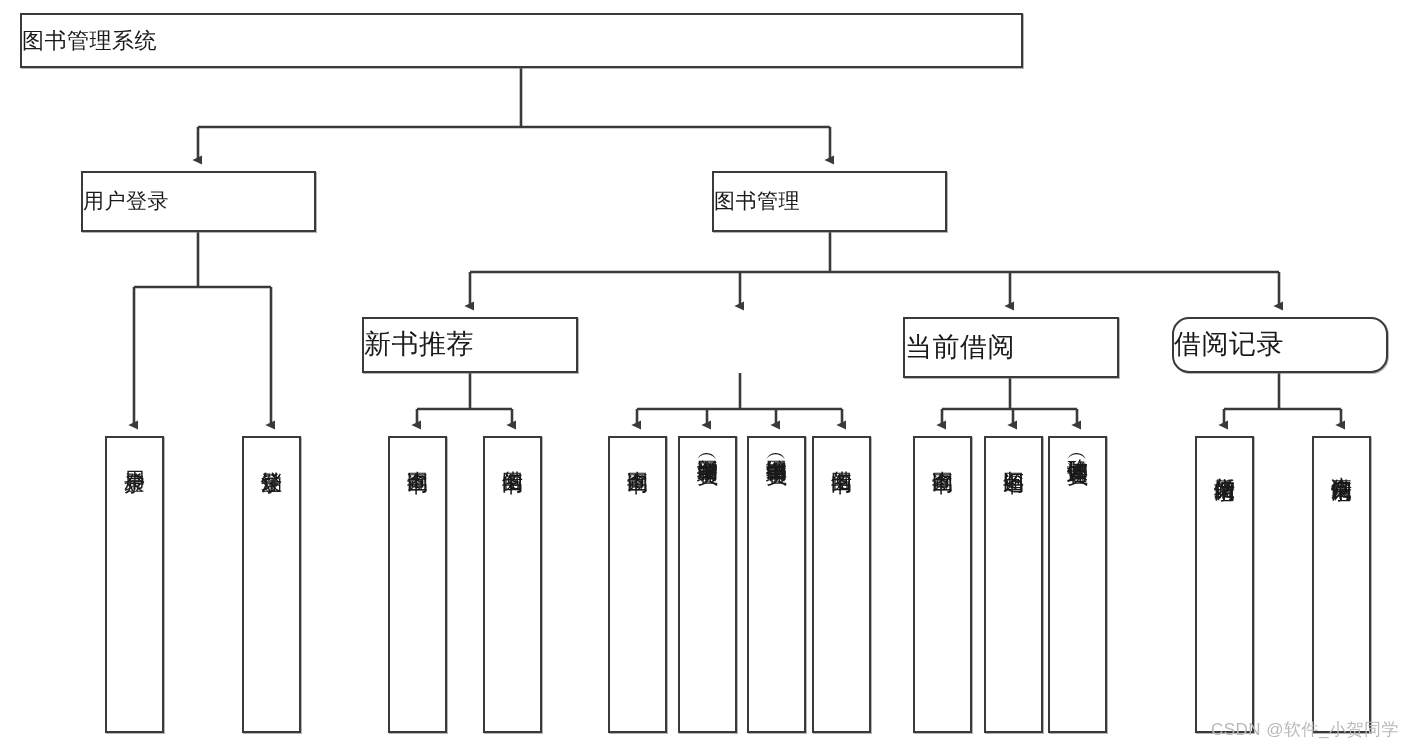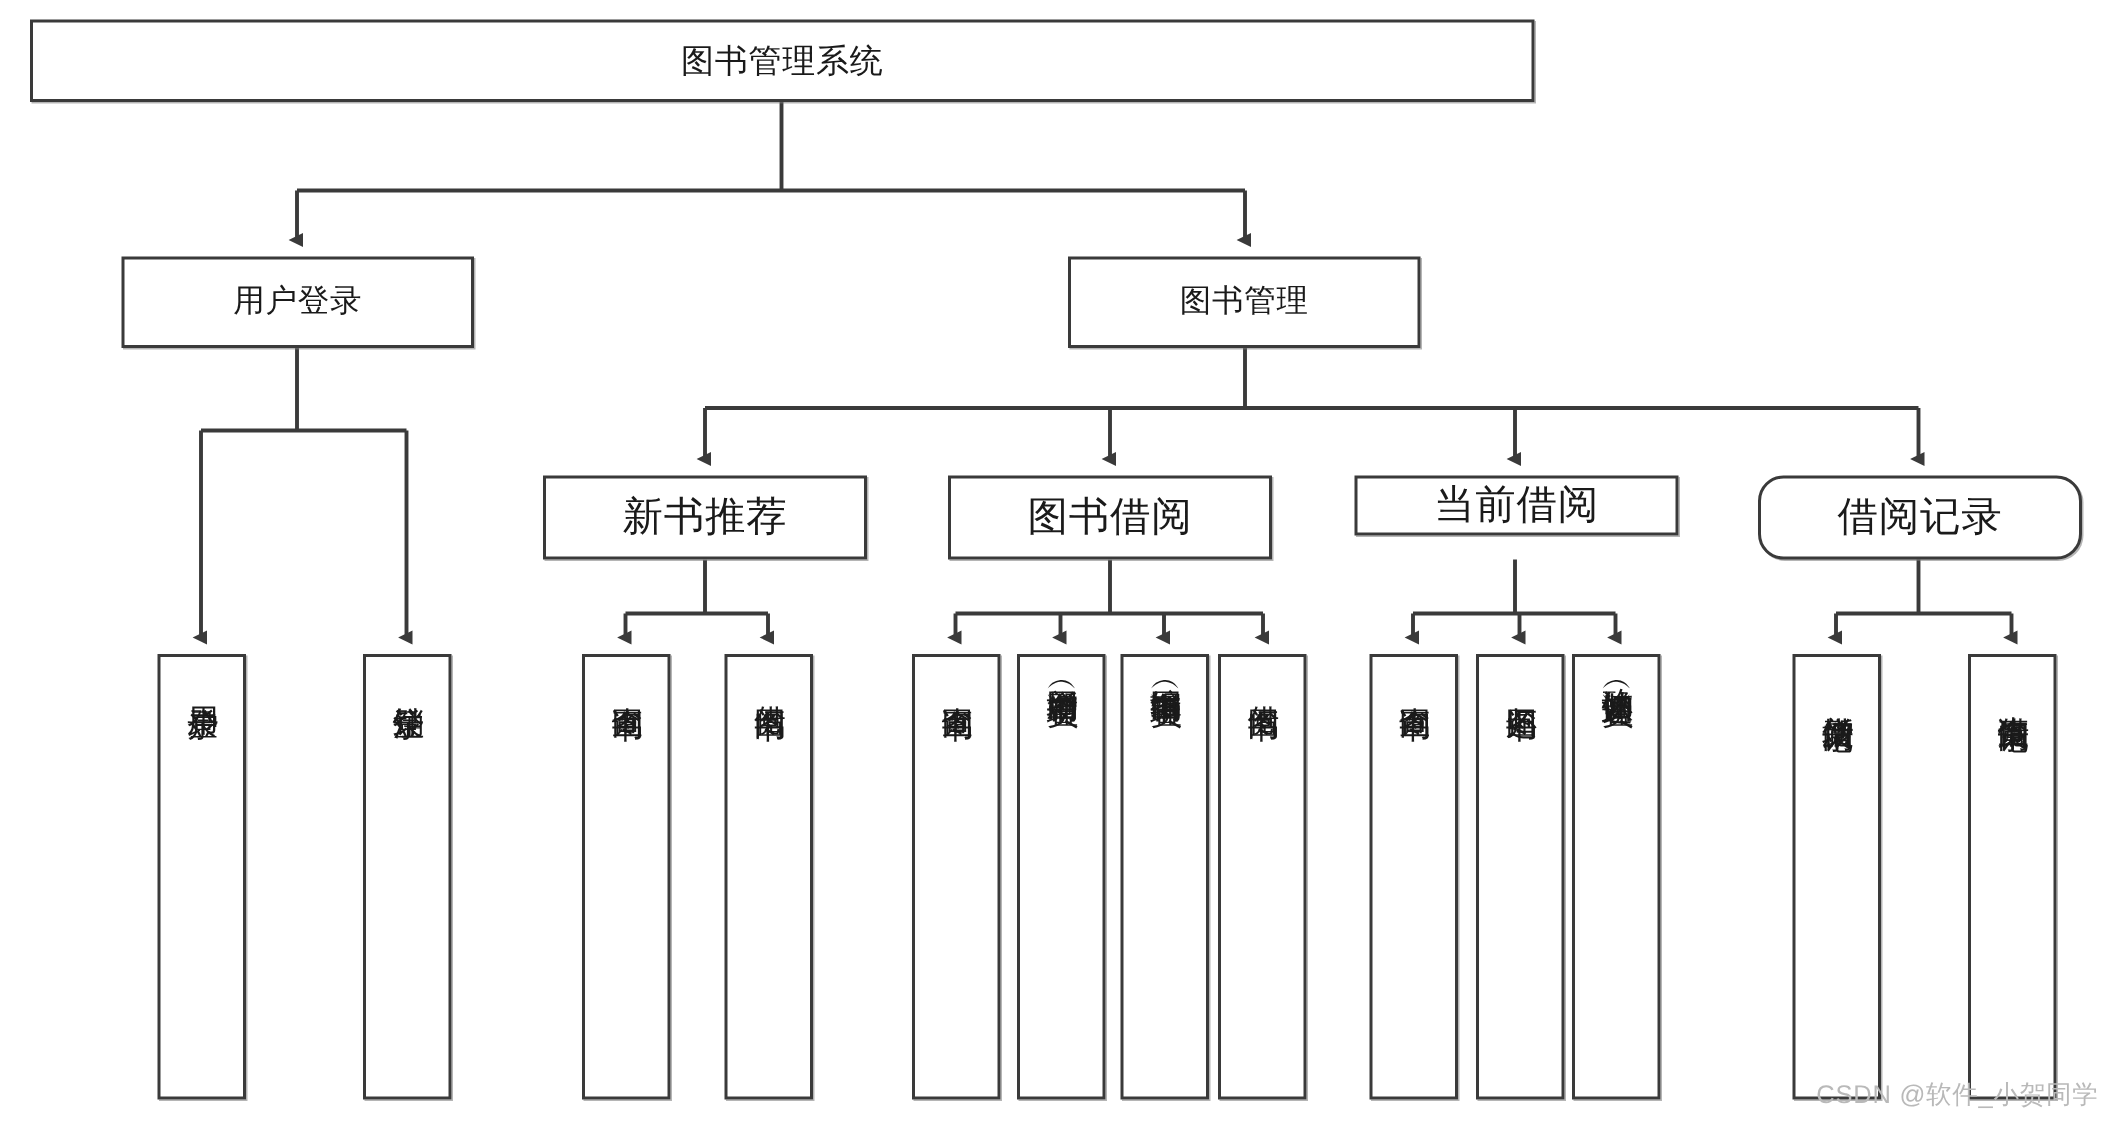--- a/index.html
+++ b/index.html
@@ -13,21 +13,20 @@
   #canvas{position:absolute;left:0;top:0;width:1405px;height:747px;}
   svg.lines{position:absolute;left:0;top:0;width:1405px;height:747px;pointer-events:none;}
 
   .node{
     position:absolute;
     box-sizing:border-box;
     border:2px solid #3a3a3a;
     background:#ffffff;
     display:flex;
     align-items:center;
-    justify-content:center;
     color:#1a1a1a;
     box-shadow:1px 1px 0 rgba(120,120,120,0.55);
   }
   .node .lbl{
     font-size:21px;
     line-height:1.15;
     letter-spacing:0.5px;
     white-space:nowrap;
   }
   .node.root .lbl{font-size:22px;}
@@ -125,24 +124,21 @@
   <div class="node lvl2" style="left:81px;top:171px;width:235px;height:61px;">
     <span class="lbl">用户登录</span>
   </div>
   <div class="node lvl2" style="left:712px;top:171px;width:235px;height:61px;">
     <span class="lbl">图书管理</span>
   </div>
 
   <div class="node lvl3" style="left:362px;top:317px;width:216px;height:56px;">
     <span class="lbl">新书推荐</span>
   </div>
-  <div class="node lvl3" style="left:632px;top:317px;width:216px;height:56px;">
-    <span class="lbl">图书借阅</span>
-  </div>
-  <div class="node lvl3" style="left:903px;top:317px;width:216px;height:40px;">
+  <div class="node lvl3" style="left:903px;top:317px;width:216px;height:61px;">
     <span class="lbl">当前借阅</span>
   </div>
   <div class="node lvl3" style="left:1172px;top:317px;width:216px;height:56px;border-radius:17px;">
     <span class="lbl">借阅记录</span>
   </div>
 
   <div class="node leaf" style="left:105px;top:436px;width:59px;height:297px;">
     <span class="lbl">用户登录</span>
   </div>
   <div class="node leaf" style="left:242px;top:436px;width:59px;height:297px;">

